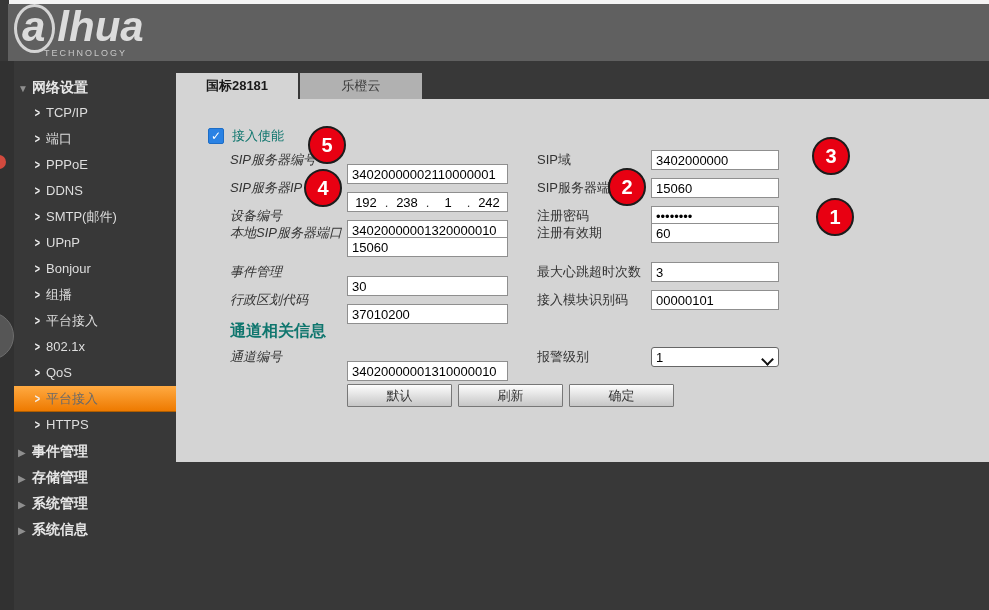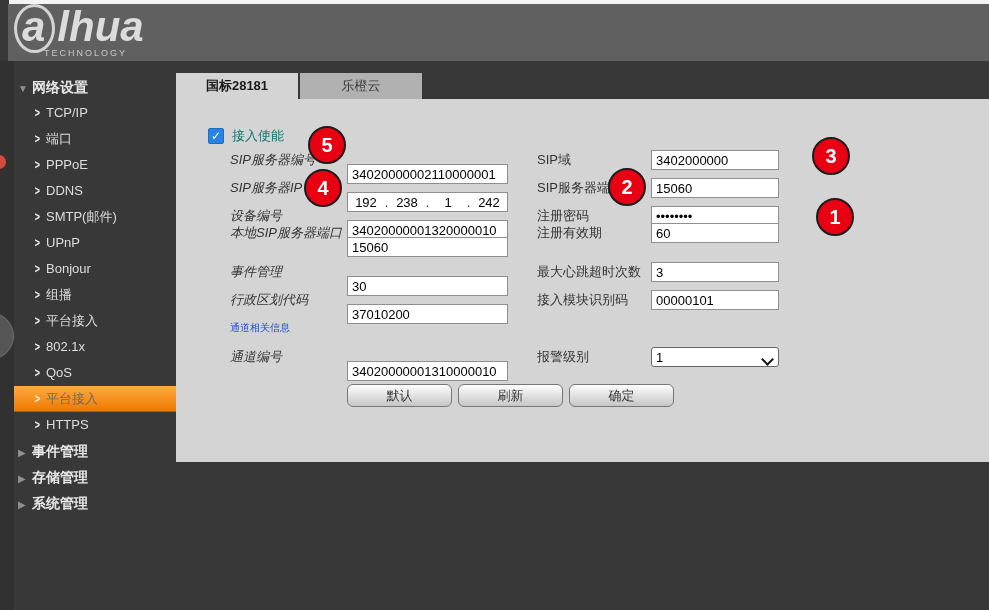--- a/index.html
+++ b/index.html
@@ -37,24 +37,24 @@
             color:#fff;font-size:12px;line-height:14px;text-align:center;font-weight:bold;cursor:pointer;}
   .chk-label{margin-left:8px;font-size:13px;color:#0f766e;}
   .frow{position:absolute;left:54px;display:flex;align-items:center;height:20px;font-size:13px;color:#333;}
   .lbl1{width:117px;font-style:italic;} .gap{width:29px;} .lbl2{width:114px;}
   .fld1{width:161px;margin-top:28px;} .fld2{width:128px;text-decoration:underline;}
   input.txt{width:100%;height:20px;box-sizing:border-box;border:1px solid #8f8f8f;background:#fff;
             font-size:13px;padding:0 4px;color:#000;font-family:inherit;}
   .ip-box{width:161px;height:20px;box-sizing:border-box;border:1px solid #8f8f8f;background:#fff;
           display:flex;align-items:center;font-size:13px;color:#000;}
   .ip-seg{flex:1;text-align:center;} .ip-dot{width:5px;text-align:center;color:#333;}
-  .sec{position:absolute;left:54px;top:222px;font-weight:normal;font-size:10px;color:#1d4ed8;}
+  .sec{position:absolute;left:54px;top:222px;font-weight:bold;font-size:16px;color:#0f766e;}
   .btns{position:absolute;left:171px;top:285px;display:flex;gap:6px;}
   .btn{width:105px;height:23px;background:linear-gradient(#fdfdfd,#c6c6c6);border:1px solid #777;
-       border-radius:6px;font-size:13px;color:#333;cursor:pointer;font-family:inherit;}
+       border-radius:1px;font-size:13px;color:#333;cursor:pointer;font-family:inherit;}
   .sel{position:relative;width:160px;height:20px;}
   select.native{width:100%;height:20px;border:1px solid #666;border-radius:3px;background:#fff;
                 font-size:13px;padding:0 18px 0 4px;appearance:none;-webkit-appearance:none;
                 font-family:inherit;color:#000;}
   .sel-arrow{position:absolute;right:7px;top:5px;width:7px;height:7px;border-right:2px solid #111;
              border-bottom:2px solid #111;transform:rotate(45deg);pointer-events:none;}
   
   .ann{position:absolute;width:38px;height:38px;border-radius:50%;background:#e80012;
        border:2px solid #1c1c1c;box-sizing:border-box;color:#fff;font-weight:bold;font-size:20px;
        display:flex;align-items:center;justify-content:center;z-index:10;}
@@ -87,20 +87,21 @@
     <div class="menu-item"><span class="chev">&gt;</span><span class="s-label">Bonjour</span></div>
     <div class="menu-item"><span class="chev">&gt;</span><span class="s-label">组播</span></div>
     <div class="menu-item"><span class="chev">&gt;</span><span class="s-label">平台接入</span></div>
     <div class="menu-item"><span class="chev">&gt;</span><span class="s-label">802.1x</span></div>
     <div class="menu-item"><span class="chev">&gt;</span><span class="s-label">QoS</span></div>
     <div class="menu-item selected"><span class="chev">&gt;</span><span class="s-label">平台接入</span></div>
     <div class="menu-item"><span class="chev">&gt;</span><span class="s-label">HTTPS</span></div>
     <div class="menu-item group"><span class="tri">▶</span><span class="s-label">事件管理</span></div>
     <div class="menu-item group"><span class="tri">▶</span><span class="s-label">存储管理</span></div>
     <div class="menu-item group"><span class="tri">▶</span><span class="s-label">系统管理</span></div>
+    <div class="menu-item group"><span class="tri">▶</span><span class="s-label">系统信息</span></div>
   </div>
 
   <div class="tabs">
     <div class="tab active">国标28181</div>
     <div class="tab inactive">乐橙云</div>
   </div>
 
   <div class="panel">
     <div class="chk-row">
       <span class="checkbox"><span>✓</span></span>

